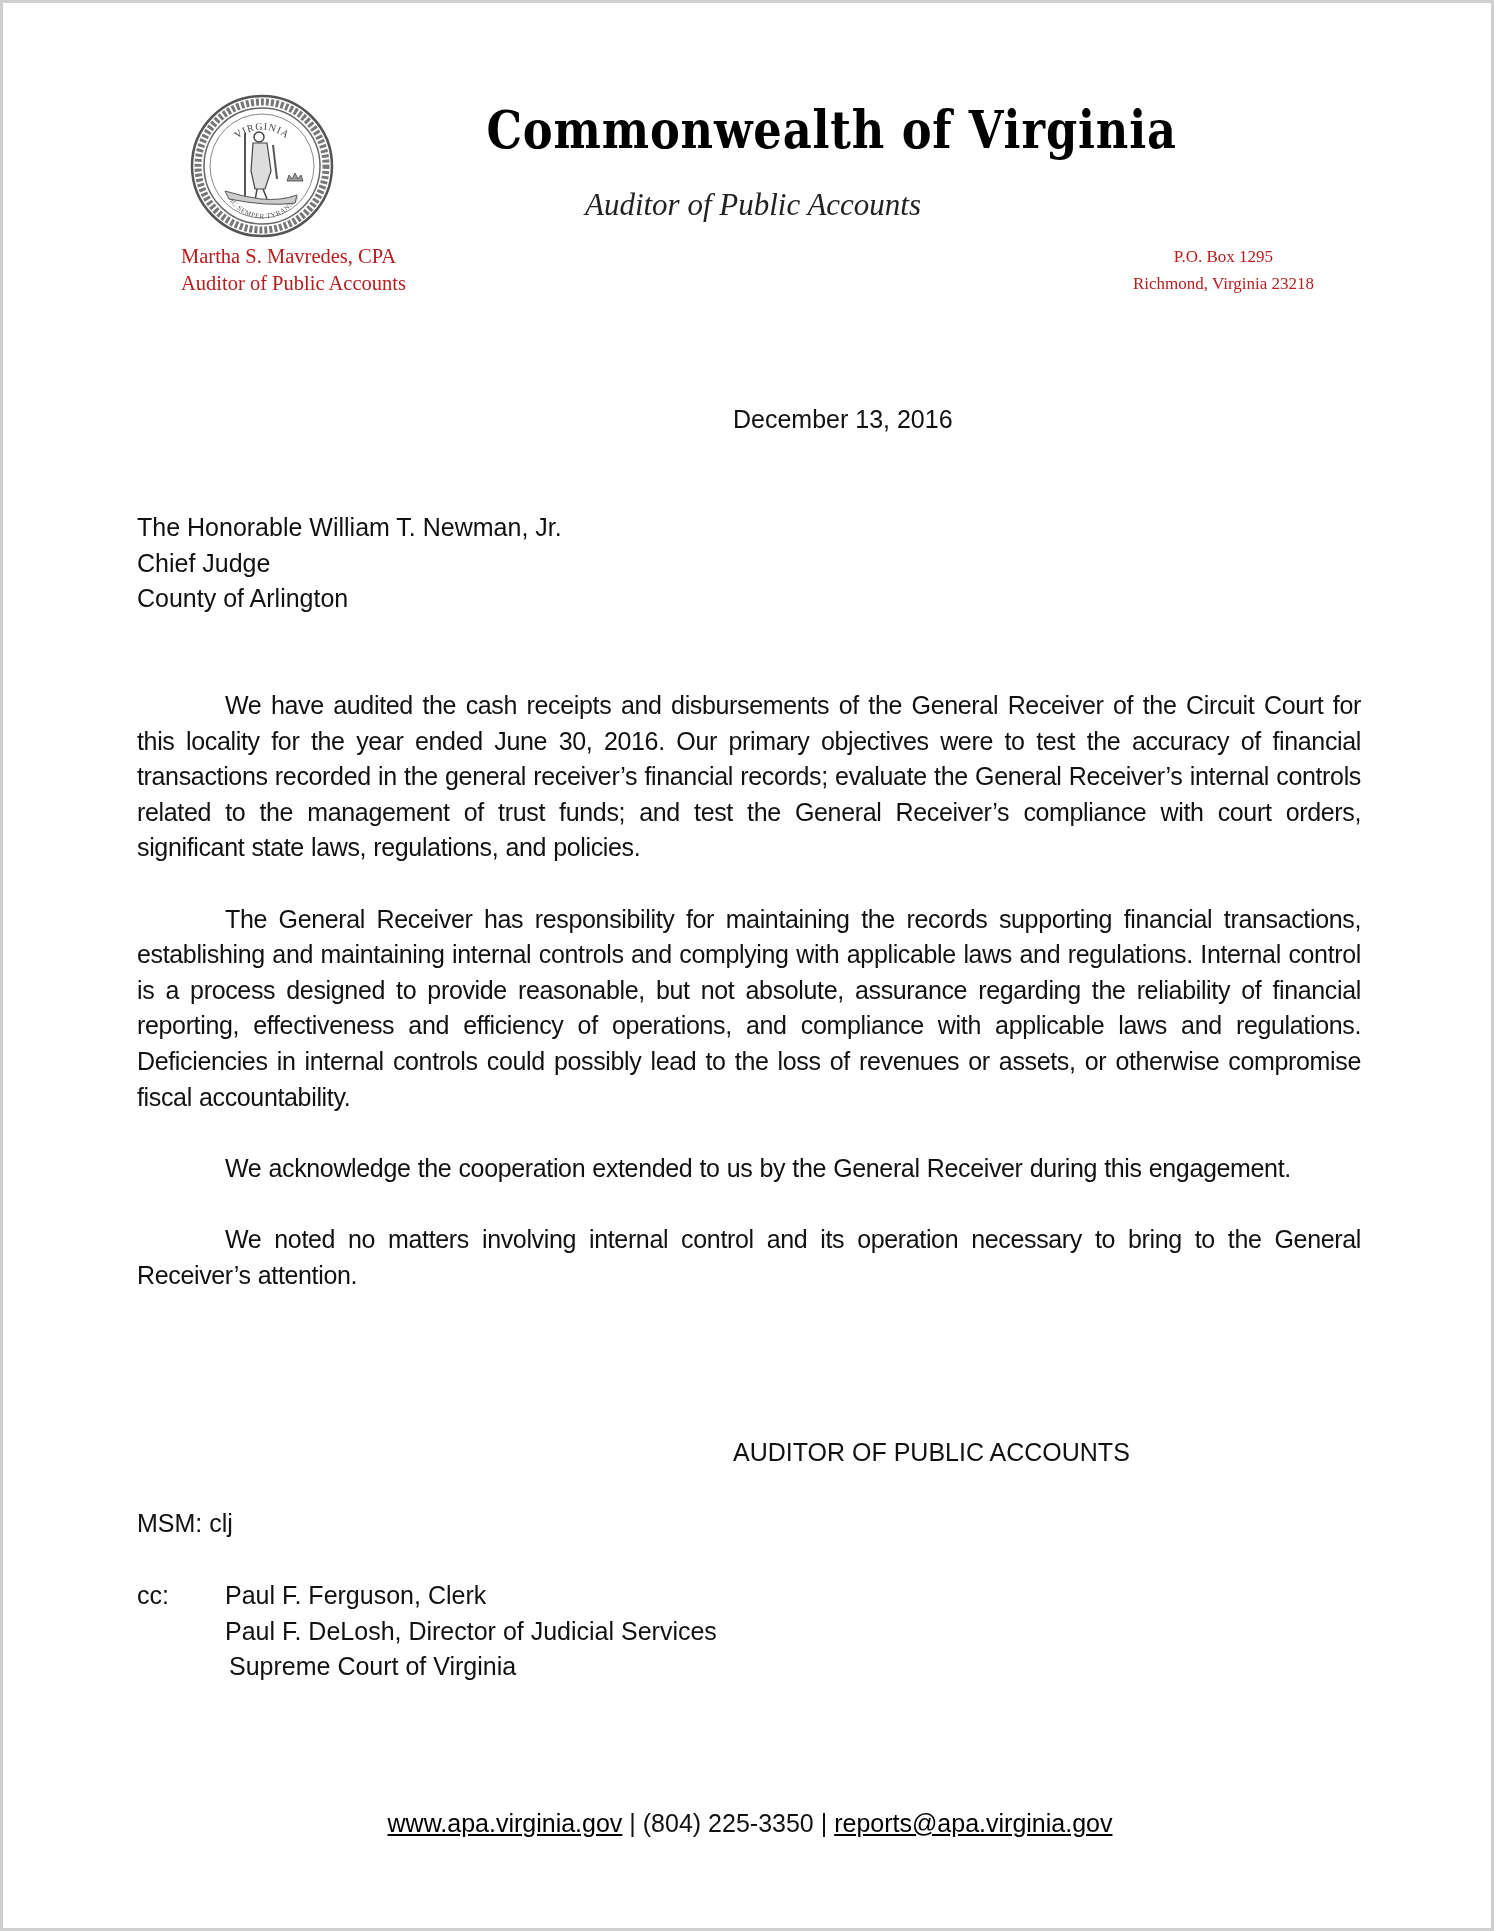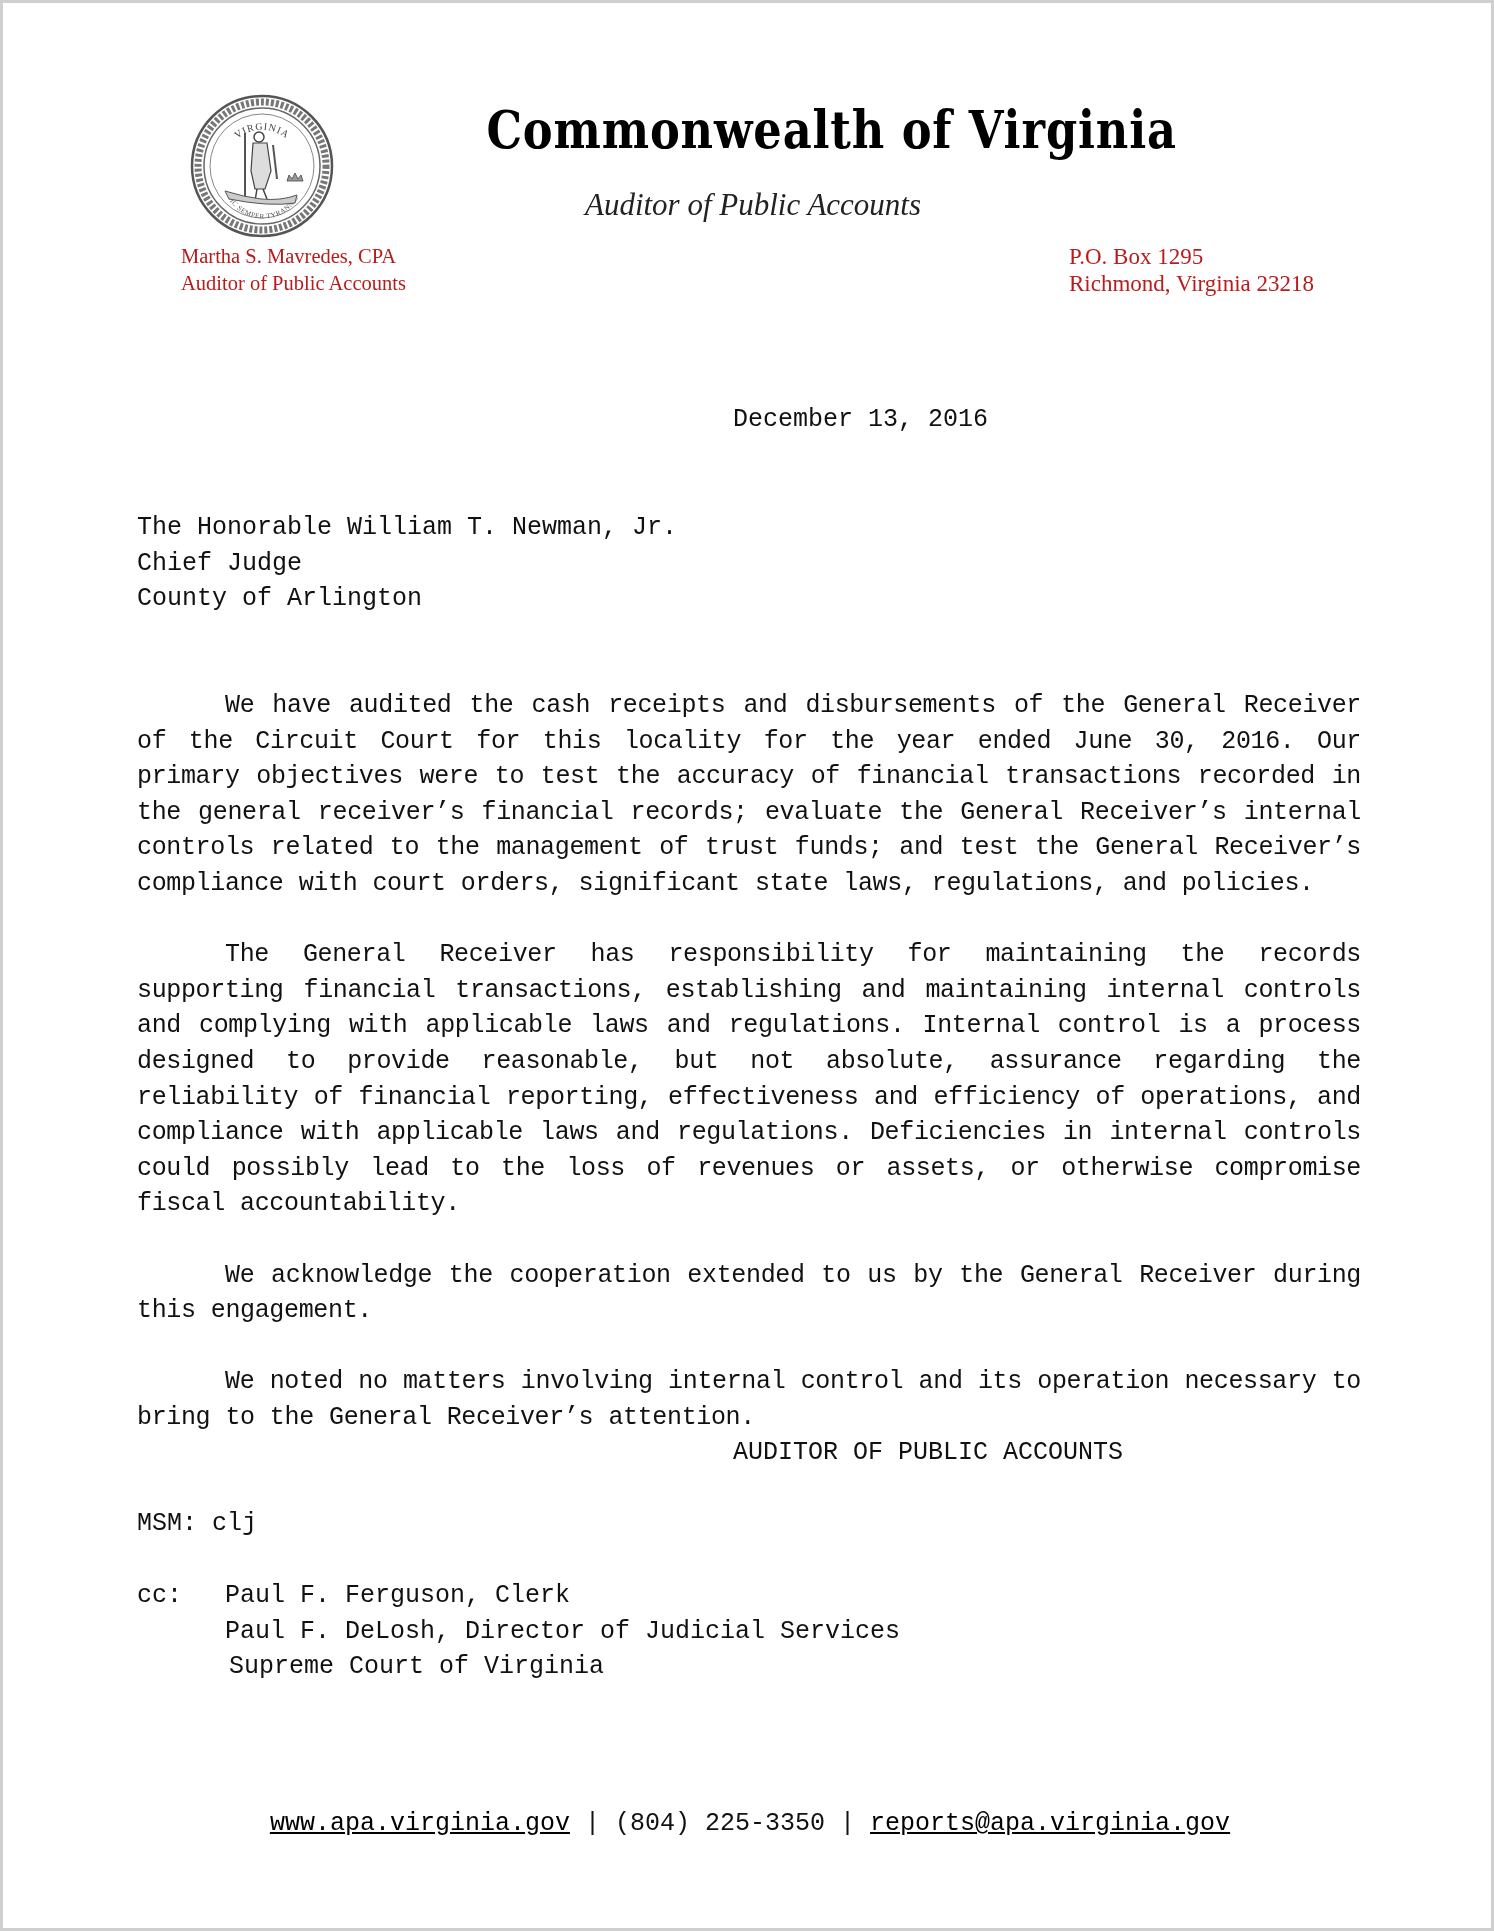--- a/index.html
+++ b/index.html
@@ -5,21 +5,21 @@
   html, body { margin: 0; padding: 0; background: #ffffff; }
   body { width: 1494px; height: 1931px; position: relative; overflow: hidden; }
   .page {
     position: absolute; left: 0; top: 0;
     width: 1494px; height: 1931px;
     box-sizing: border-box;
     border: 3px solid #cfcfcf;
     background: #ffffff;
   }
   .serif { font-family: "Liberation Serif", "DejaVu Serif", serif; color: #b91c1c; }
-  .sans  { font-family: Liberation Mono, monospace; color: #111111; }
+  .sans  { font-family: Liberation Sans, sans-serif; color: #111111; }
 
   
   .seal { position: absolute; left: 186px; top: 90px; width: 146px; height: 146px; }
   .lh-title {
     position: absolute; left: 440px; top: 96px; width: 620px;
     text-align: center;
     font-family: "DejaVu Serif", "Liberation Serif", serif;
     font-weight: bold; font-size: 52px; letter-spacing: 1px;
     transform: scaleX(0.86); transform-origin: center;
     color: #000;
@@ -29,21 +29,21 @@
     position: absolute; left: 440px; top: 184px; width: 620px;
     text-align: center; font-style: italic; font-size: 31px; color: #222;
     white-space: nowrap;
   }
   .sender-left {
     position: absolute; left: 178px; top: 240px;
     font-size: 20.5px; line-height: 27px; white-space: nowrap;
   }
   .sender-right {
     position: absolute; right: 177px; top: 240px;
-    font-size: 23px; line-height: 27px; text-align: left; white-space: nowrap;
+    font-size: 17px; line-height: 27px; text-align: center; white-space: nowrap;
   }
 
   
   .body-text { font-size: 25px; line-height: 35.6px; }
   .date { position: absolute; left: 730px; top: 399px; white-space: nowrap; }
   .address { position: absolute; left: 134px; top: 507px; white-space: nowrap; }
   .address div { height: 35.6px; }
   .paras { position: absolute; left: 134px; top: 685px; width: 1224px; }
   .para {
     text-align: justify; text-indent: 88px; margin: 0 0 35.6px 0;

